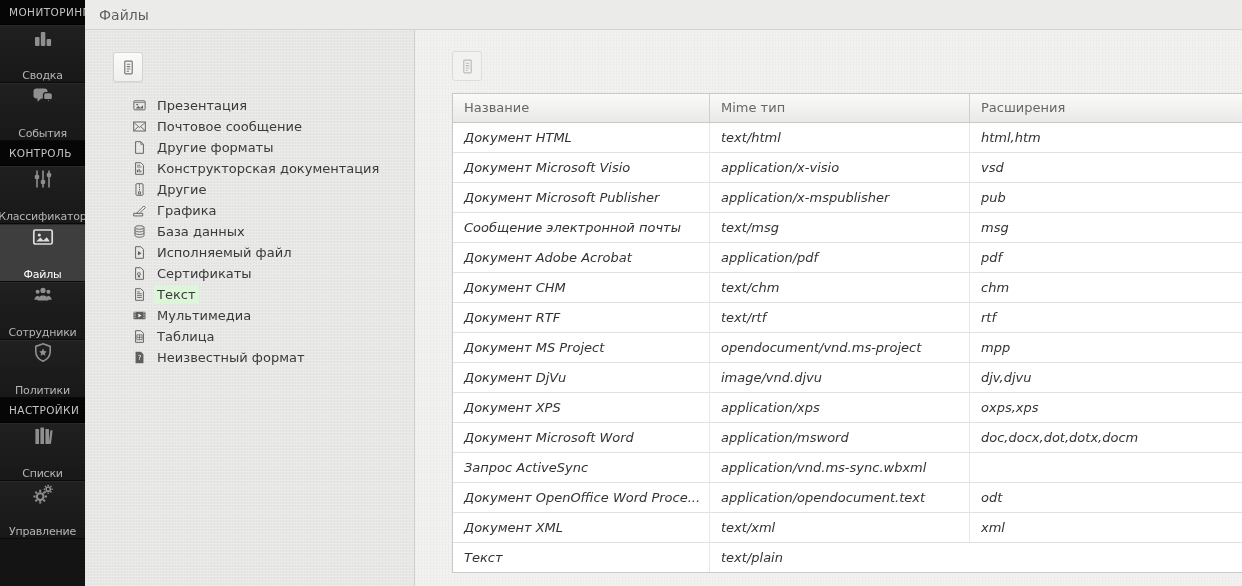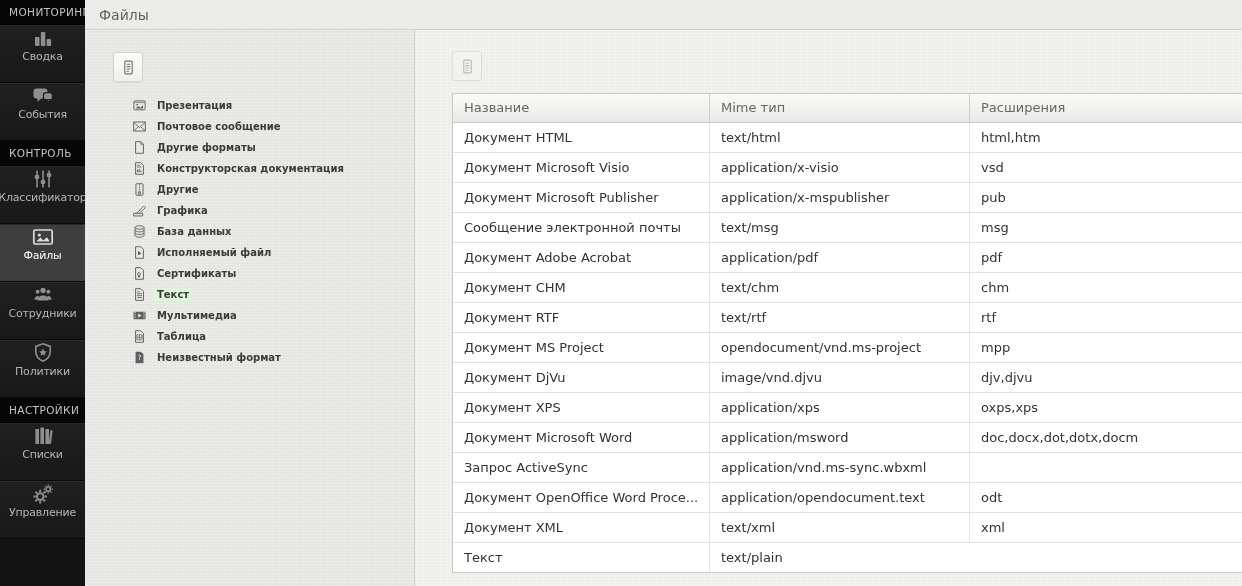--- a/index.html
+++ b/index.html
@@ -13,22 +13,22 @@
   .sidebar {
     width:85px; min-width:85px; height:100%;
     background:#141414; display:flex; flex-direction:column;
   }
   .side-header {
     background:#060606; color:#c3c3c3; font-size:10.5px;
     padding:6px 4px 6px 9px; letter-spacing:.4px; white-space:nowrap;
     border-bottom:1px solid #000;
   }
   .side-item {
-    height:58px; display:flex; flex-direction:column; justify-content:flex-start;
-    align-items:center; cursor:pointer;
+    height:58px; display:flex; flex-direction:column; justify-content:space-between;
+    align-items:center; gap:5px; cursor:pointer;
     background:linear-gradient(#202020,#181818);
     border-top:1px solid #2a2a2a; border-bottom:1px solid #0a0a0a;
   }
   .side-item.active { background:var(--sidebar-active-bg,#3e3e3e); }
   .side-icon { width:26px; height:24px; color:#8f8f8f; display:block; }
   .side-icon svg { width:100%; height:100%; display:block; }
   .side-item.active .side-icon { color:#dedede; }
   .side-label { color:#b5b5b5; font-size:11px; white-space:nowrap; letter-spacing:-.2px; }
   .side-item.active .side-label { color:#fff; }
 
@@ -61,21 +61,21 @@
     color:#767674; box-shadow:0 1px 1px rgba(0,0,0,.05); cursor:pointer;
   }
   .toolbar-btn .btn-icon, .toolbar-btn svg { width:17px; height:17px; display:block; }
   .toolbar-btn.disabled { color:#bbbbb9; border-color:#dcdcda; background:#f2f2f0; box-shadow:none; }
   .tree-panel .toolbar-btn { margin:22px 0 0 28px; }
 
   .tree { margin:13px 0 0 47px; }
   .tree-item { height:21px; display:flex; align-items:center; cursor:pointer; }
   .tree-icon { width:15px; height:15px; margin-right:7px; color:#5f5f5f; flex:none; }
   .tree-icon svg { width:100%; height:100%; display:block; }
-  .tree-label { font-size:10px; color:#3a3a3a; white-space:nowrap; padding:1px 3px;font-weight:bold; }
+  .tree-label { font-size:13px; color:#3a3a3a; white-space:nowrap; padding:1px 3px; }
   .tree-label.selected { background:var(--accent-selection,#ddf6d9); }
 
   
   .table-panel { flex:1; background-color:var(--table-panel-bg,#f0f0ee); overflow:hidden; }
   .table-panel .toolbar-btn { margin:21px 0 0 37px; }
   .grid {
     margin:12px 0 0 37px; width:892px;
     border:1px solid #c8c8c6; background:#fff; font-size:13px;
   }
   .grid-header { display:grid; grid-template-columns:256px 260px 259px;
@@ -83,21 +83,21 @@
     border-bottom:1px solid #c9c9c7; }
   .grid-hcell {
     height:28px; line-height:28px; padding-left:11px; color:#676765;
     white-space:nowrap; overflow:hidden; cursor:pointer;
   }
   .grid-hcell + .grid-hcell { border-left:1px solid #cfcfcd; }
   .grid-row { display:grid; grid-template-columns:256px 260px 259px; background:#fff; cursor:pointer; }
   .grid-row + .grid-row { border-top:1px solid #e1e1df; }
   .grid-cell {
     height:29px; line-height:29px; padding-left:11px; color:#333;
-    white-space:nowrap; overflow:hidden;
+    white-space:nowrap; overflow:hidden;font-style:italic;
   }
   .grid-cell + .grid-cell { border-left:1px solid #e6e6e4; }
 </style>
 </head>
 <body>
 
 <aside class="sidebar">
 
     <section class="side-section">
       <div class="side-header">МОНИТОРИНГ</div>

